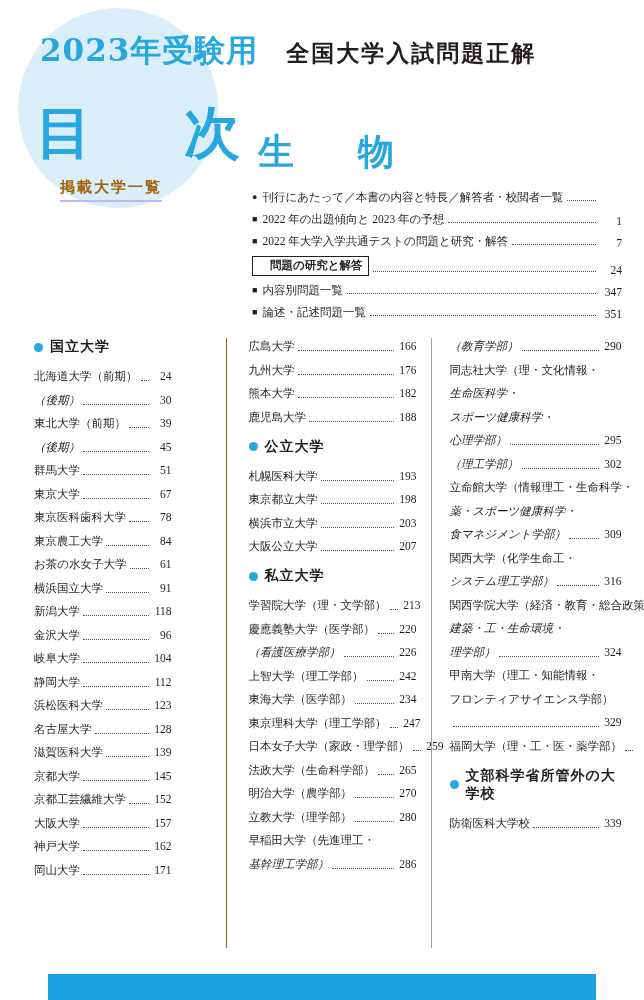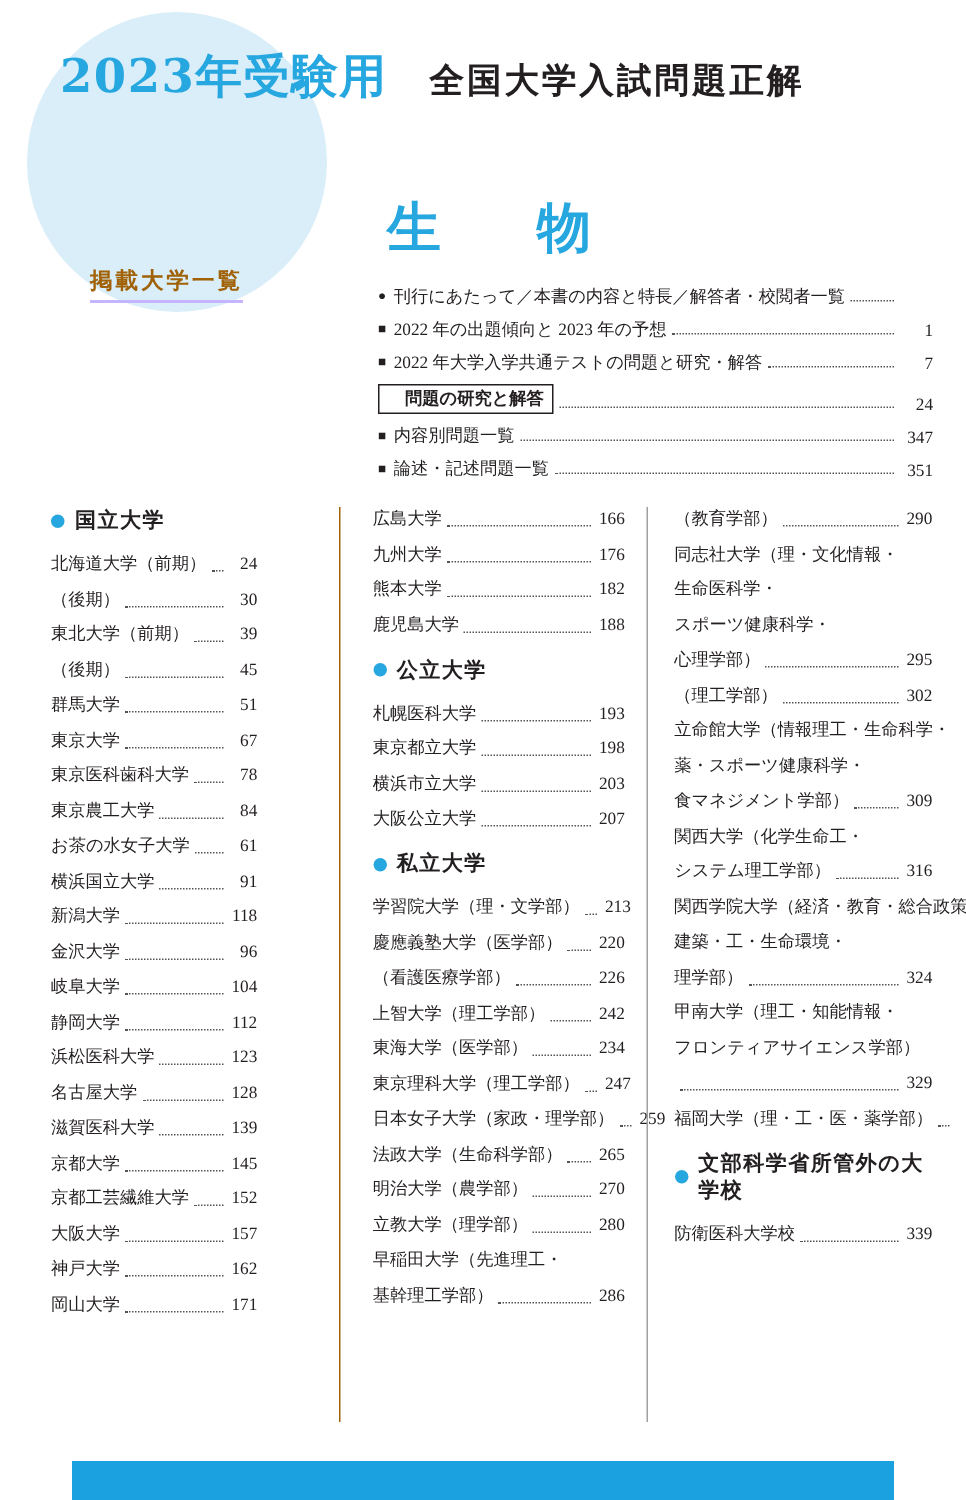--- a/index.html
+++ b/index.html
@@ -187,20 +187,21 @@
   .entry .page {
     font-size: 11.5px;
     min-width: 20px;
     text-align: right;
   }
   .entry.cont {
     justify-content: flex-end;
   }
   .entry.cont .name {
     text-align: center;
+    font-style: italic;
   }
   .entry.nodots .dots { border-bottom: none; }
 
   
   .bottom-bar {
     position: absolute;
     left: 48px;
     bottom: 0;
     width: 548px;
     height: 26px;
@@ -211,20 +212,21 @@
 <body>
 
 <div class="header">
   <div class="circle"></div>
 
   <div class="year-line">
     <span class="year-text">2023年受験用</span>
     <span class="book-title">全国大学入試問題正解</span>
   </div>
 
+  <div class="mokuji">目　次</div>
   <div class="subject">生　物</div>
   <div class="keisai">掲載大学一覧</div>
 
   <div class="front-list">
       <div class="front-row">
         <span class="fm-mark circle-m">●</span>
         <span class="fm-label">刊行にあたって／本書の内容と特長／解答者・校閲者一覧</span>
         <span class="fm-dots"></span>
         <span class="fm-page"></span>
       </div>

